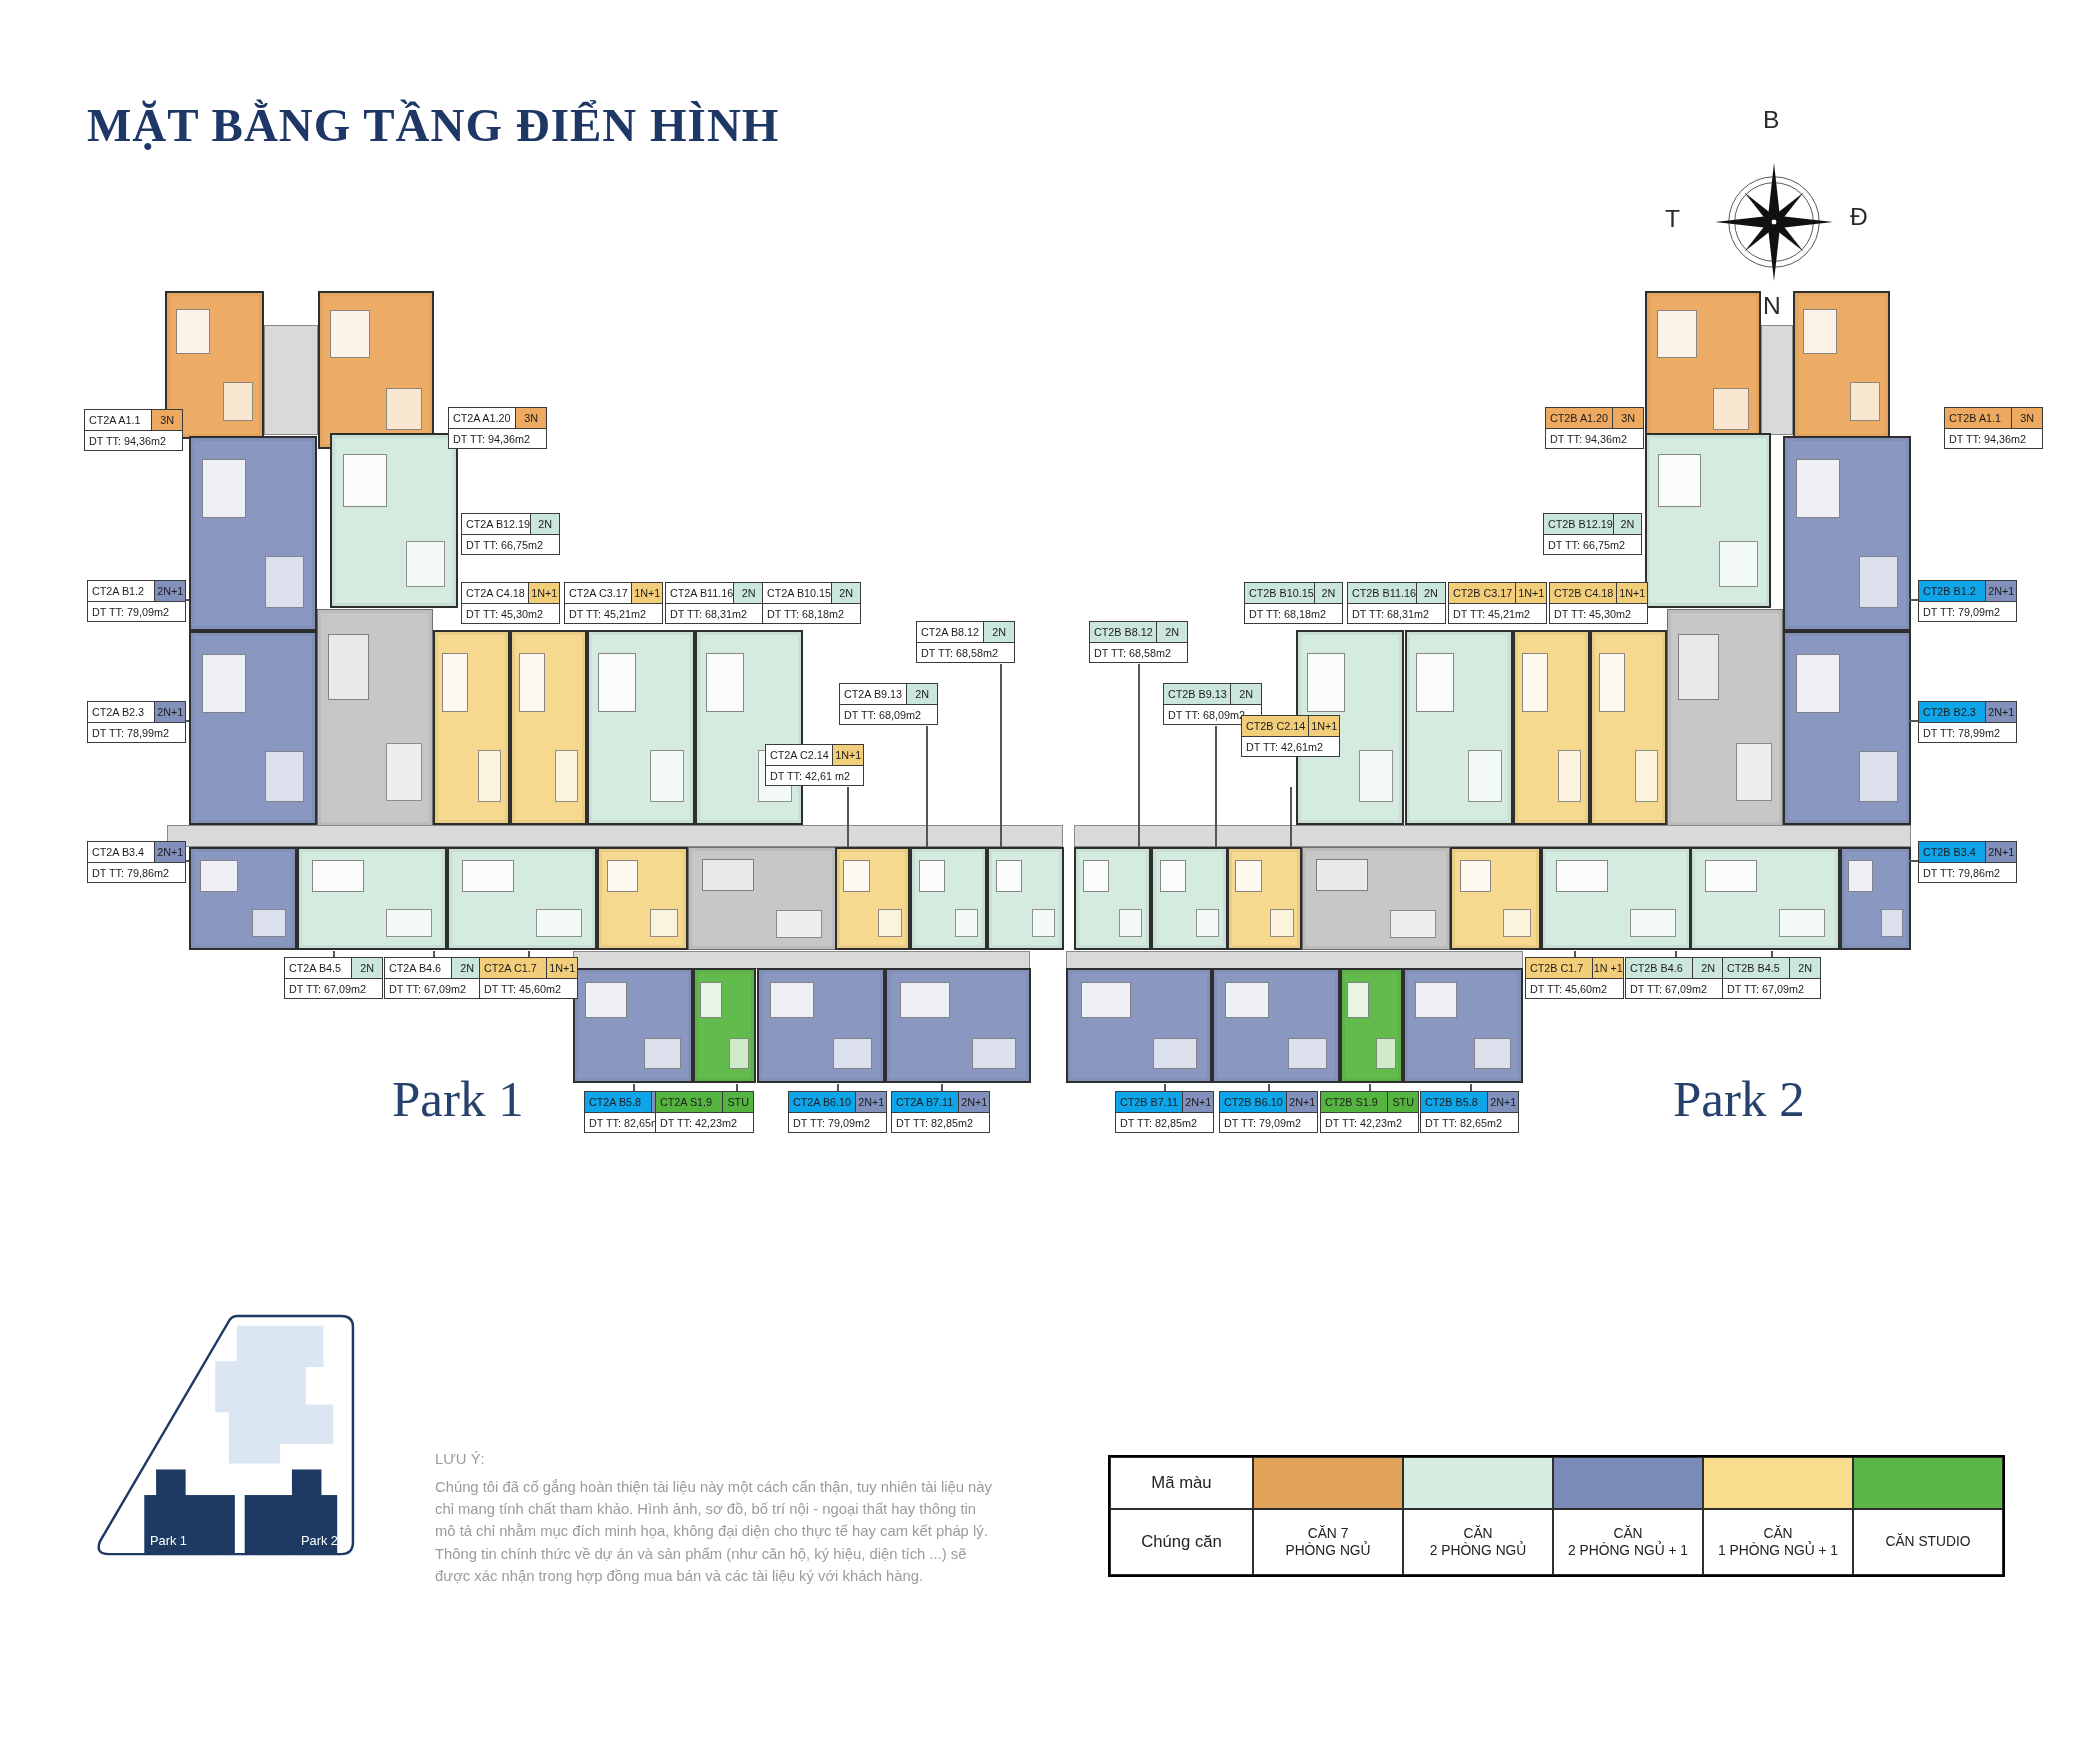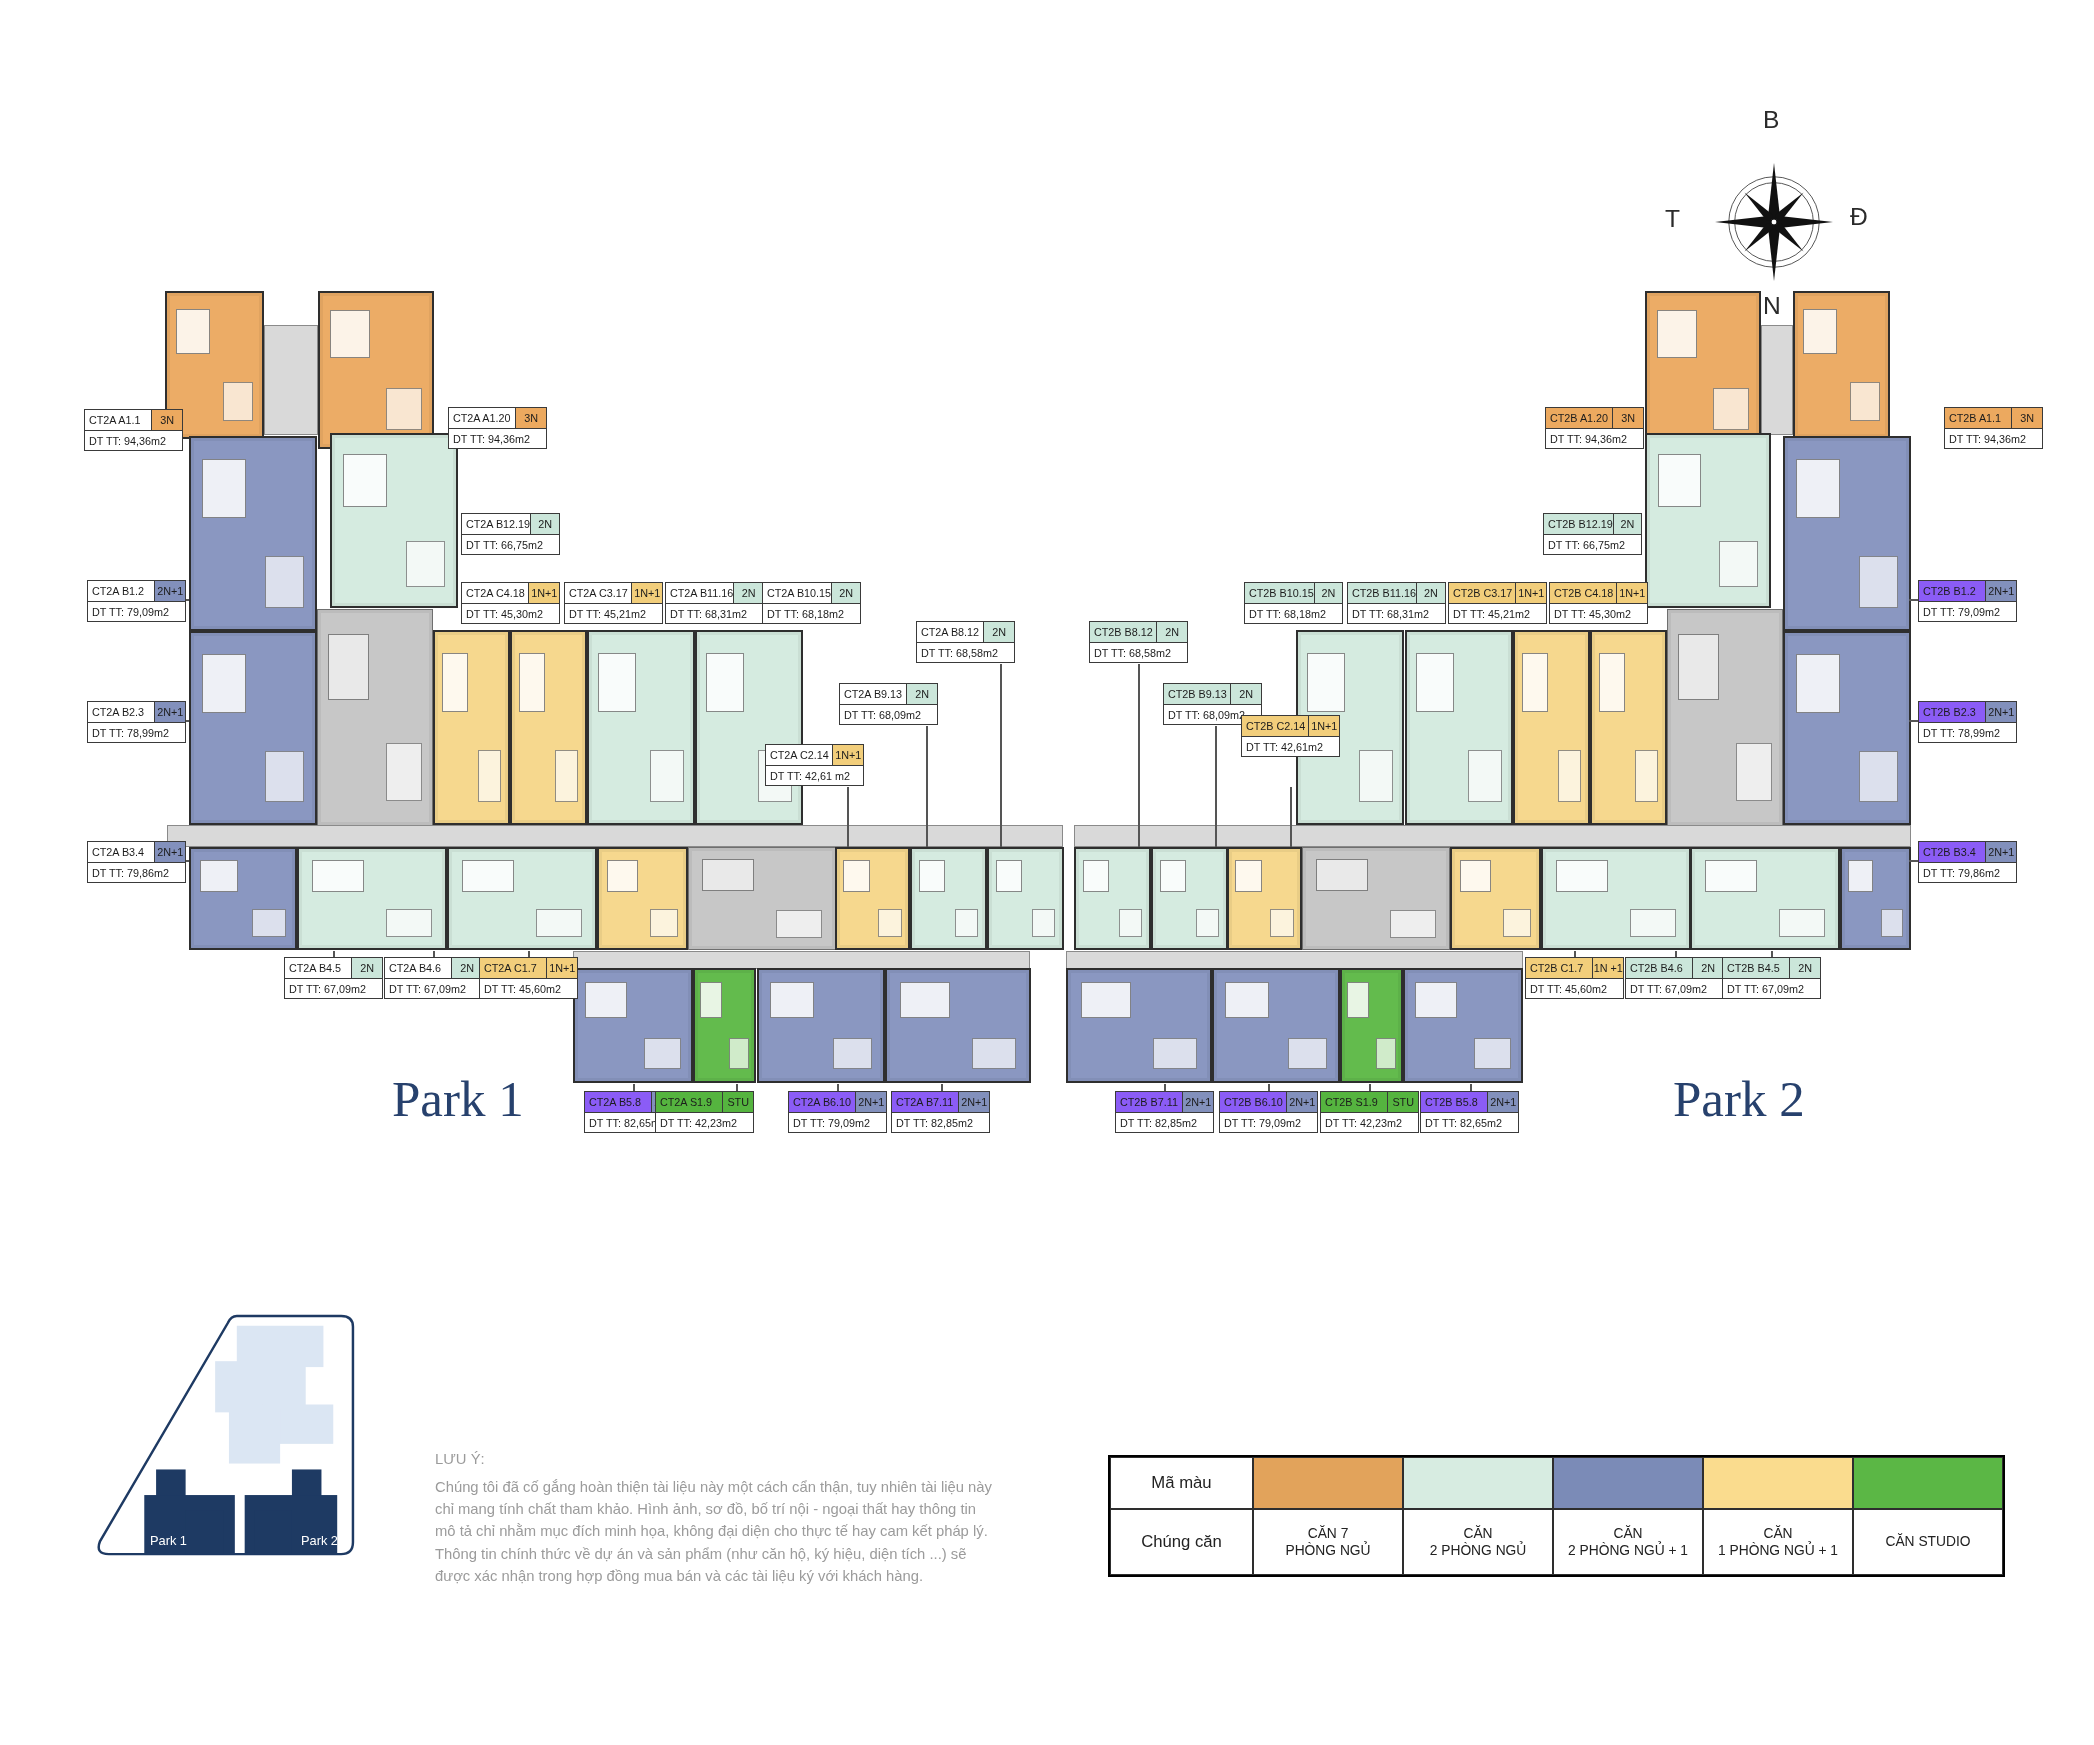--- a/index.html
+++ b/index.html
@@ -27,21 +27,21 @@
   
   .ul{position:absolute;width:99px;z-index:6;font-size:10.8px;color:#1c1c1c}
   .lt{display:flex;height:19.7px;border:1.5px solid #3a3a3a;background:#fff}
   .lc{flex:1;display:flex;align-items:center;padding-left:3.9px;border-right:1.5px solid #3a3a3a;
       background:#fff;white-space:nowrap}
   .ly{width:29.6px;display:flex;align-items:center;justify-content:center}
   .la{height:19.7px;border:1.5px solid #3a3a3a;border-top:none;background:#fff;
       display:flex;align-items:center;padding-left:3.9px;white-space:nowrap}
   .t3N .ly{background:#eca95f}.t2N .ly{background:#cbe6da}.t2N1 .ly{background:#8290bc}
   .t1N1 .ly{background:#f2ce7b}.tSTU .ly{background:#55b43f}
-  .hl.t3N .lc{background:#eca95f}.hl.t2N .lc{background:#cbe6da}.hl.t2N1 .lc{background:#8b5cf6}
+  .hl.t3N .lc{background:#eca95f}.hl.t2N .lc{background:#cbe6da}.hl.t2N1 .lc{background:#0ea5e9}
   .hl.t1N1 .lc{background:#f2ce7b}.hl.tSTU .lc{background:#55b43f}
   
   .park-title{position:absolute;font-family:"Liberation Serif",serif;font-size:51px;
               color:#27416d}
   
   #site-key{position:absolute;left:89px;top:1310px;width:271px;height:251px}
   .sk-label{position:absolute;color:#fff;font-size:12.8px;z-index:3}
   
   #note{position:absolute;left:435px;top:1448px;width:563px;color:#9b9b9b;font-size:14.8px;
         line-height:1.5}
@@ -52,20 +52,21 @@
   #legend>div{border:1px solid #2e2e2e;display:flex;align-items:center;justify-content:center;
           text-align:center;color:#222}
   .lg-head{font-size:16.7px}
   .lg-type{font-size:13.8px;white-space:pre-line;line-height:1.25}
 </style>
 </head>
 <body>
 
 <div id="canvas">
 
+  <h1 id="page-title">MẶT BẰNG TẦNG ĐIỂN HÌNH</h1>
 
   <svg style="position:absolute;left:1715px;top:163px" width="118" height="118" viewBox="0 0 120 120">
     <circle cx="60" cy="60" r="46" fill="none" stroke="#555" stroke-width="1"></circle>
     <circle cx="60" cy="60" r="40" fill="none" stroke="#555" stroke-width="1"></circle>
     <polygon points="60,0 66,54 60,60 54,54" fill="#111"></polygon>
     <polygon points="60,120 66,66 60,60 54,66" fill="#111"></polygon>
     <polygon points="0,60 54,54 60,60 54,66" fill="#111"></polygon>
     <polygon points="120,60 66,54 60,60 66,66" fill="#111"></polygon>
     <polygon points="30,30 58,52 60,60 52,58" fill="#111"></polygon>
     <polygon points="90,30 62,52 60,60 68,58" fill="#111"></polygon>

